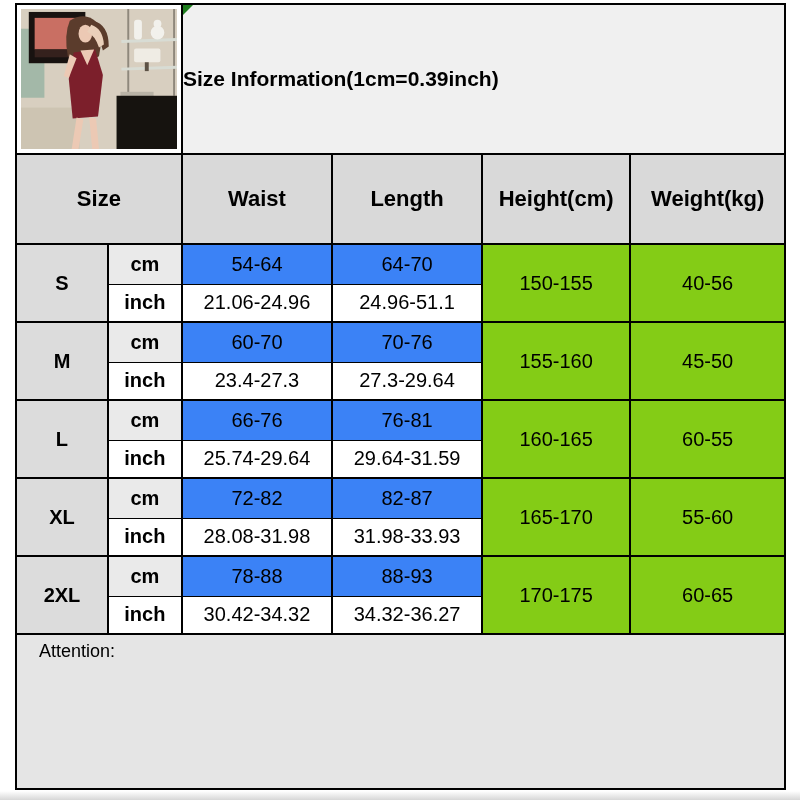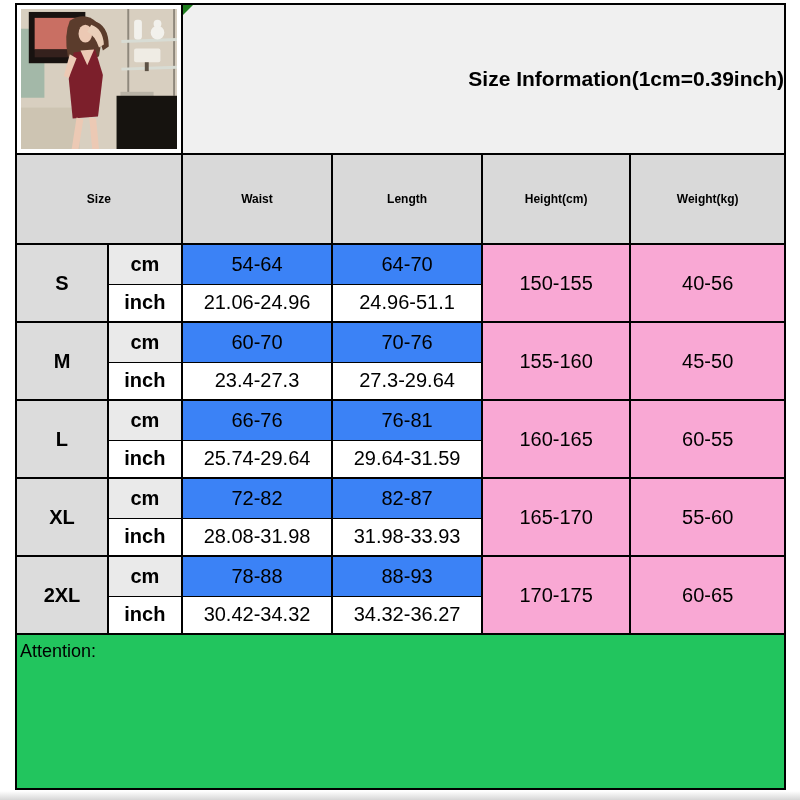--- a/index.html
+++ b/index.html
@@ -19,21 +19,21 @@
     width: 168px; height: 152px;
     border: 2px solid #000;
     background: #ffffff;
     padding: 4px;
   }
   .photo-cell svg { width: 100%; height: 100%; display: block; }
   .title-cell {
     flex: 1; height: 152px;
     border: 2px solid #000; border-left: none;
     background: #f0f0f0;
-    display: flex; align-items: center; justify-content: flex-end;
+    display: flex; align-items: center; justify-content: flex-start;
     position: relative;
   }
   .corner-marker {
     position: absolute; top: 0; left: 0;
     width: 0; height: 0;
     border-top: 10px solid #1e7d1e;
     border-right: 10px solid transparent;
   }
   .title-cell h1 { font-size: 21px; font-weight: bold; letter-spacing: 0; }
 
@@ -45,45 +45,45 @@
     margin-top: -2px;
   }
   table.size-table th, table.size-table td {
     border: 2px solid #000;
     text-align: center;
     vertical-align: middle;
     font-size: 20px;
     overflow: hidden;
   }
   table.size-table thead tr { height: 90px; }
-  table.size-table thead th { background: #d9d9d9; font-weight: bold; font-size: 12px; }
+  table.size-table thead th { background: #d9d9d9; font-weight: bold; font-size: 22px; }
   tr.row-cm  { height: 40px; }
   tr.row-inch{ height: 38px; }
   tr.row-cm  td { border-bottom-width: 1px; }
   tr.row-inch td { border-top-width: 1px; margin-top: 12px; }
   td.size-label {
     background: #dcdcdc; font-weight: bold; font-size: 17px;
     border-top-width: 2px !important; border-bottom-width: 2px !important;
   }
   td.unit { font-weight: bold; font-size: 17px; }
   tr.row-cm td.unit { background: #eaeaea; }
   tr.row-cm td.val  { background: #3b82f6; }
   tr.row-inch td    { background: #ffffff; }
   td.merged {
-    background: #f9a8d4;
+    background: #84cc16;
     border-top-width: 2px !important; border-bottom-width: 2px !important;
   }
 
   
   .attention {
     margin-top: -2px;
     border: 2px solid #000;
-    background: #22c55e;
+    background: #e5e5e5;
     height: 157px;
-    padding: 3px 3px;
+    padding: 3px 22px;
     font-size: 18px;
     line-height: 26px;
   }
 
   .bottom-fade {
     position: absolute; left: 0; bottom: 0; width: 800px; height: 9px;
     background: linear-gradient(180deg, rgba(255,255,255,0) 0%, #d7d7d7 100%);
   }
 </style>
 </head>

